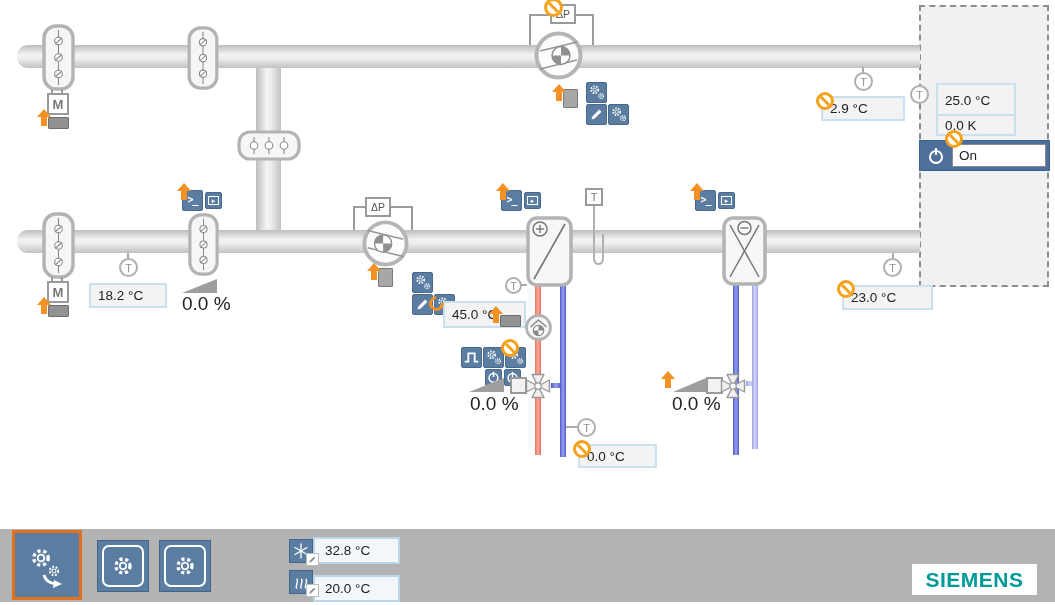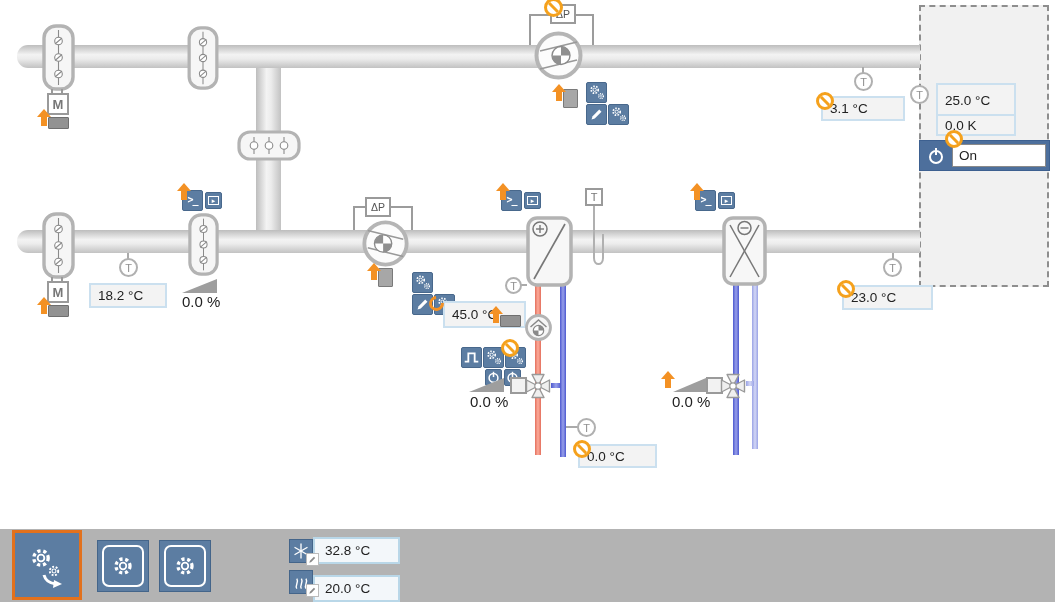--- a/index.html
+++ b/index.html
@@ -39,21 +39,21 @@
   .up-arrow{position:absolute;width:15px;height:17px;z-index:4;}
   .up-arrow .hd{position:absolute;left:50%;top:0;transform:translateX(-50%);width:0;height:0;
             border-left:7px solid transparent;border-right:7px solid transparent;border-bottom:8px solid #f39124;}
   .up-arrow .st{position:absolute;left:50%;top:7px;transform:translateX(-50%);width:6px;height:10px;background:#f39124;}
   .grayrect-h{position:absolute;width:19px;height:10px;background:#929292;border:1px solid #6f6f6f;border-radius:1px;}
   .grayrect-v{position:absolute;width:13px;height:17px;background:#a7a7a7;border:1px solid #7a7a7a;border-radius:1px;}
   .override-arc{position:absolute;width:15px;height:15px;border:3px solid #f39124;border-radius:50%;
             border-left-color:transparent;transform:rotate(130deg);box-sizing:border-box;z-index:5;}
   
   .ramp{position:absolute;width:0;height:0;border-left:35px solid transparent;border-bottom:14px solid #9e9e9e;}
-  .pct{position:absolute;color:#222;font-size:15px;}
+  .pct{position:absolute;color:#222;font-size:19px;}
   
   .room{position:absolute;border:2px dashed #8e8e8e;background:#f1f1f1;box-sizing:border-box;}
   .onbar{position:absolute;background:#4d6f9c;border:1px solid #3d6090;box-sizing:border-box;}
   .onfield{position:absolute;background:#fff;border:1px solid #8a8a8a;color:#222;font-size:13.5px;
            display:flex;align-items:center;padding-left:6px;box-sizing:border-box;}
   
   .pipe-red{position:absolute;width:6px;background:linear-gradient(90deg,#e4705d,#fcab9a 50%,#e4705d);}
   .pipe-dkblue{position:absolute;width:6px;background:linear-gradient(90deg,#4d59cf,#98a0ea 50%,#4d59cf);}
   .pipe-ltblue{position:absolute;width:6px;background:linear-gradient(90deg,#9aa3e6,#d3d7f5 50%,#9aa3e6);}
   .actuator{position:absolute;width:17px;height:17px;background:#f2f2f2;border:2px solid #9a9a9a;box-sizing:border-box;}
@@ -195,21 +195,21 @@
         <use href="#gear" x="11" y="10" width="9" height="9"></use>
       </svg>
     </div>
 
   <div class="stem" style="left:862px;top:67px;width:2px;height:7px;"></div>
   <div class="tsensor" style="left:854px;top:72px;">
       <span>T</span>
     </div>
   <div class="prohibit" style="left:816px;top:92px;"></div>
   <div class="vbox" style="left:821px;top:96px;width:84px;height:25px;">
-      <span>3.1 °C</span>
+      <span>2.9 °C</span>
     </div>
 
   <div class="tsensor" style="left:910px;top:85px;">
       <span>T</span>
     </div>
   <div class="vbox" style="left:936px;top:83px;width:80px;height:34px;">
       <span>25.0 °C</span>
     </div>
   <div class="vbox" style="left:936px;top:114px;width:80px;height:22px;">
       <span>0.0 K</span>
@@ -542,16 +542,19 @@
     </div>
     <div class="pbadge" style="left:306px;top:55px;">
         <svg viewBox="0 0 10 10" width="9" height="9">
           <path d="M1.5 8.5 L2.2 6.4 L6.6 2 L8 3.4 L3.6 7.8 Z" fill="#888"></path>
         </svg>
       </div>
     <div class="spbox" style="left:313px;top:46px;width:87px;height:27px;">
         <span>20.0 °C</span>
       </div>
 
+    <div class="brandbox" style="left:912px;top:35px;width:125px;height:31px;">
+      <span class="brand">SIEMENS</span>
+    </div>
   </div>
   <div class="abs" style="left:0;top:602px;width:1055px;height:3px;background:#fff;"></div>
 
 </div>
 
 </body></html>

